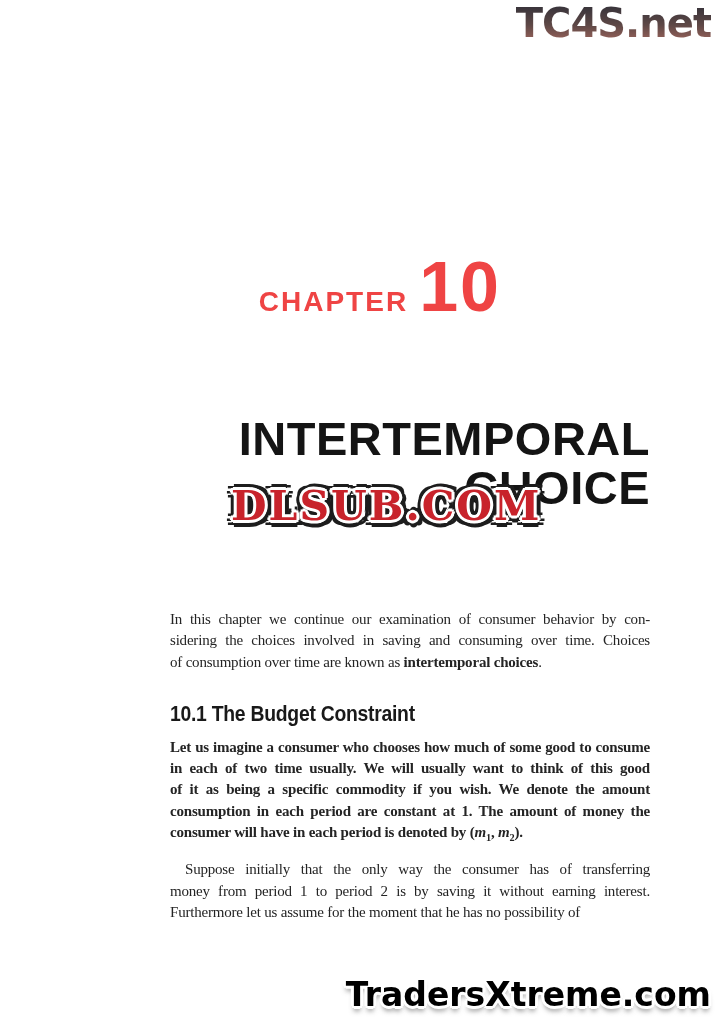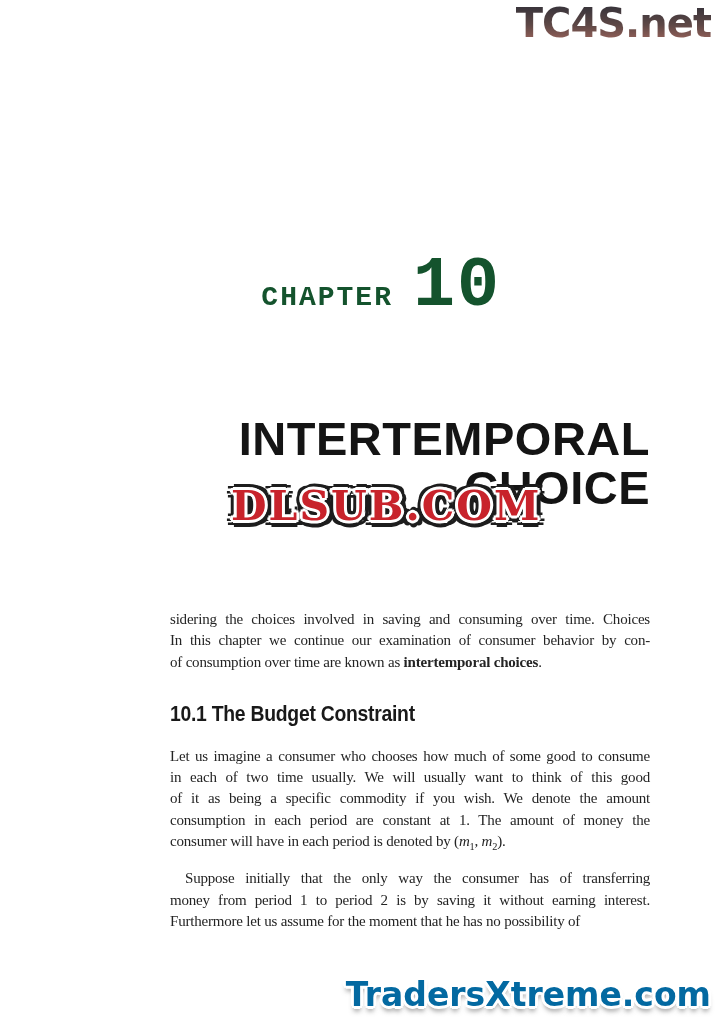--- a/index.html
+++ b/index.html
@@ -19,23 +19,23 @@
     letter-spacing:-1px;
     background:linear-gradient(180deg,#38343b 12%,#5e4846 55%,#9a635b 92%);
     -webkit-background-clip:text;background-clip:text;
     color:transparent;
     text-shadow:none;
   }
 
   
   .chapter-row{
     position:absolute;top:252px;right:216px;
-    display:flex;align-items:baseline;gap:20px;
-    font-family:Liberation Mono, monospace;
-    font-weight:bold;color:#14532d;
+    display:flex;align-items:baseline;gap:11px;
+    font-family:Liberation Sans, sans-serif;
+    font-weight:bold;color:#ef4444;
   }
   .chapter-label{font-size:28px;letter-spacing:2px;}
   .chapter-number{font-size:70px;line-height:1;letter-spacing:2px;}
 
   
   .title{
     position:absolute;left:168px;top:414px;width:482px;
     text-align:right;
     font-family:"Liberation Sans",sans-serif;
     font-weight:bold;font-size:47px;line-height:49px;
@@ -73,29 +73,29 @@
   sub{font-size:69%;line-height:0;}
 
   .section-heading{
     margin:29px 0 0 0;
     font-family:"Liberation Sans",sans-serif;
     font-weight:bold;font-size:22px;line-height:24px;
     letter-spacing:-0.3px;color:#191919;
     transform:scaleX(.88);transform-origin:left center;
     white-space:nowrap;
   }
-  .para1{margin-top:20px;}
+  .para1{margin-top:11px;font-weight:bold;}
   .para2{margin-top:16px;}
 
   
   .wm-bottom{
     position:absolute;top:977px;right:6px;
     font-family:"DejaVu Sans",sans-serif;
     font-weight:bold;font-size:33px;line-height:1.1;
-    color:#0369a1;z-index:3;
+    color:#000000;z-index:3;
     text-shadow:
       -2px -2px 0 #fff, 2px -2px 0 #fff, -2px 2px 0 #fff, 2px 2px 0 #fff,
       0 -3px 0 #fff, 0 3px 0 #fff, -3px 0 0 #fff, 3px 0 0 #fff,
       0 5px 5px rgba(90,90,90,.65);
   }
 </style>
 </head>
 <body>
 
 <div class="page">
@@ -109,22 +109,22 @@
 
   <div class="title">
     <div>INTERTEMPORAL</div>
     <div>CHOICE</div>
   </div>
 
   <div class="wm-mid">DLSUB.COM</div>
 
   <div class="text-column">
     <div class="intro-para">
+        <div class="tline"><span>In this chapter we continue our examination of consumer behavior by con-</span></div>
         <div class="tline"><span>sidering the choices involved in saving and consuming over time. Choices</span></div>
-        <div class="tline"><span>In this chapter we continue our examination of consumer behavior by con-</span></div>
         <div class="tline tlast"><span>of consumption over time are known as </span><span class="b">intertemporal choices</span><span>.</span></div>
       </div>
 
     <div class="section-heading">10.1 The Budget Constraint</div>
 
     <div class="para1">
         <div class="tline"><span>Let us imagine a consumer who chooses how much of some good to consume</span></div>
         <div class="tline"><span>in each of two time usually. We will usually want to think of this good</span></div>
         <div class="tline"><span>of it as being a specific commodity if you wish. We denote the amount</span></div>
         <div class="tline"><span>consumption in each period are constant at 1. The amount of money the</span></div>

